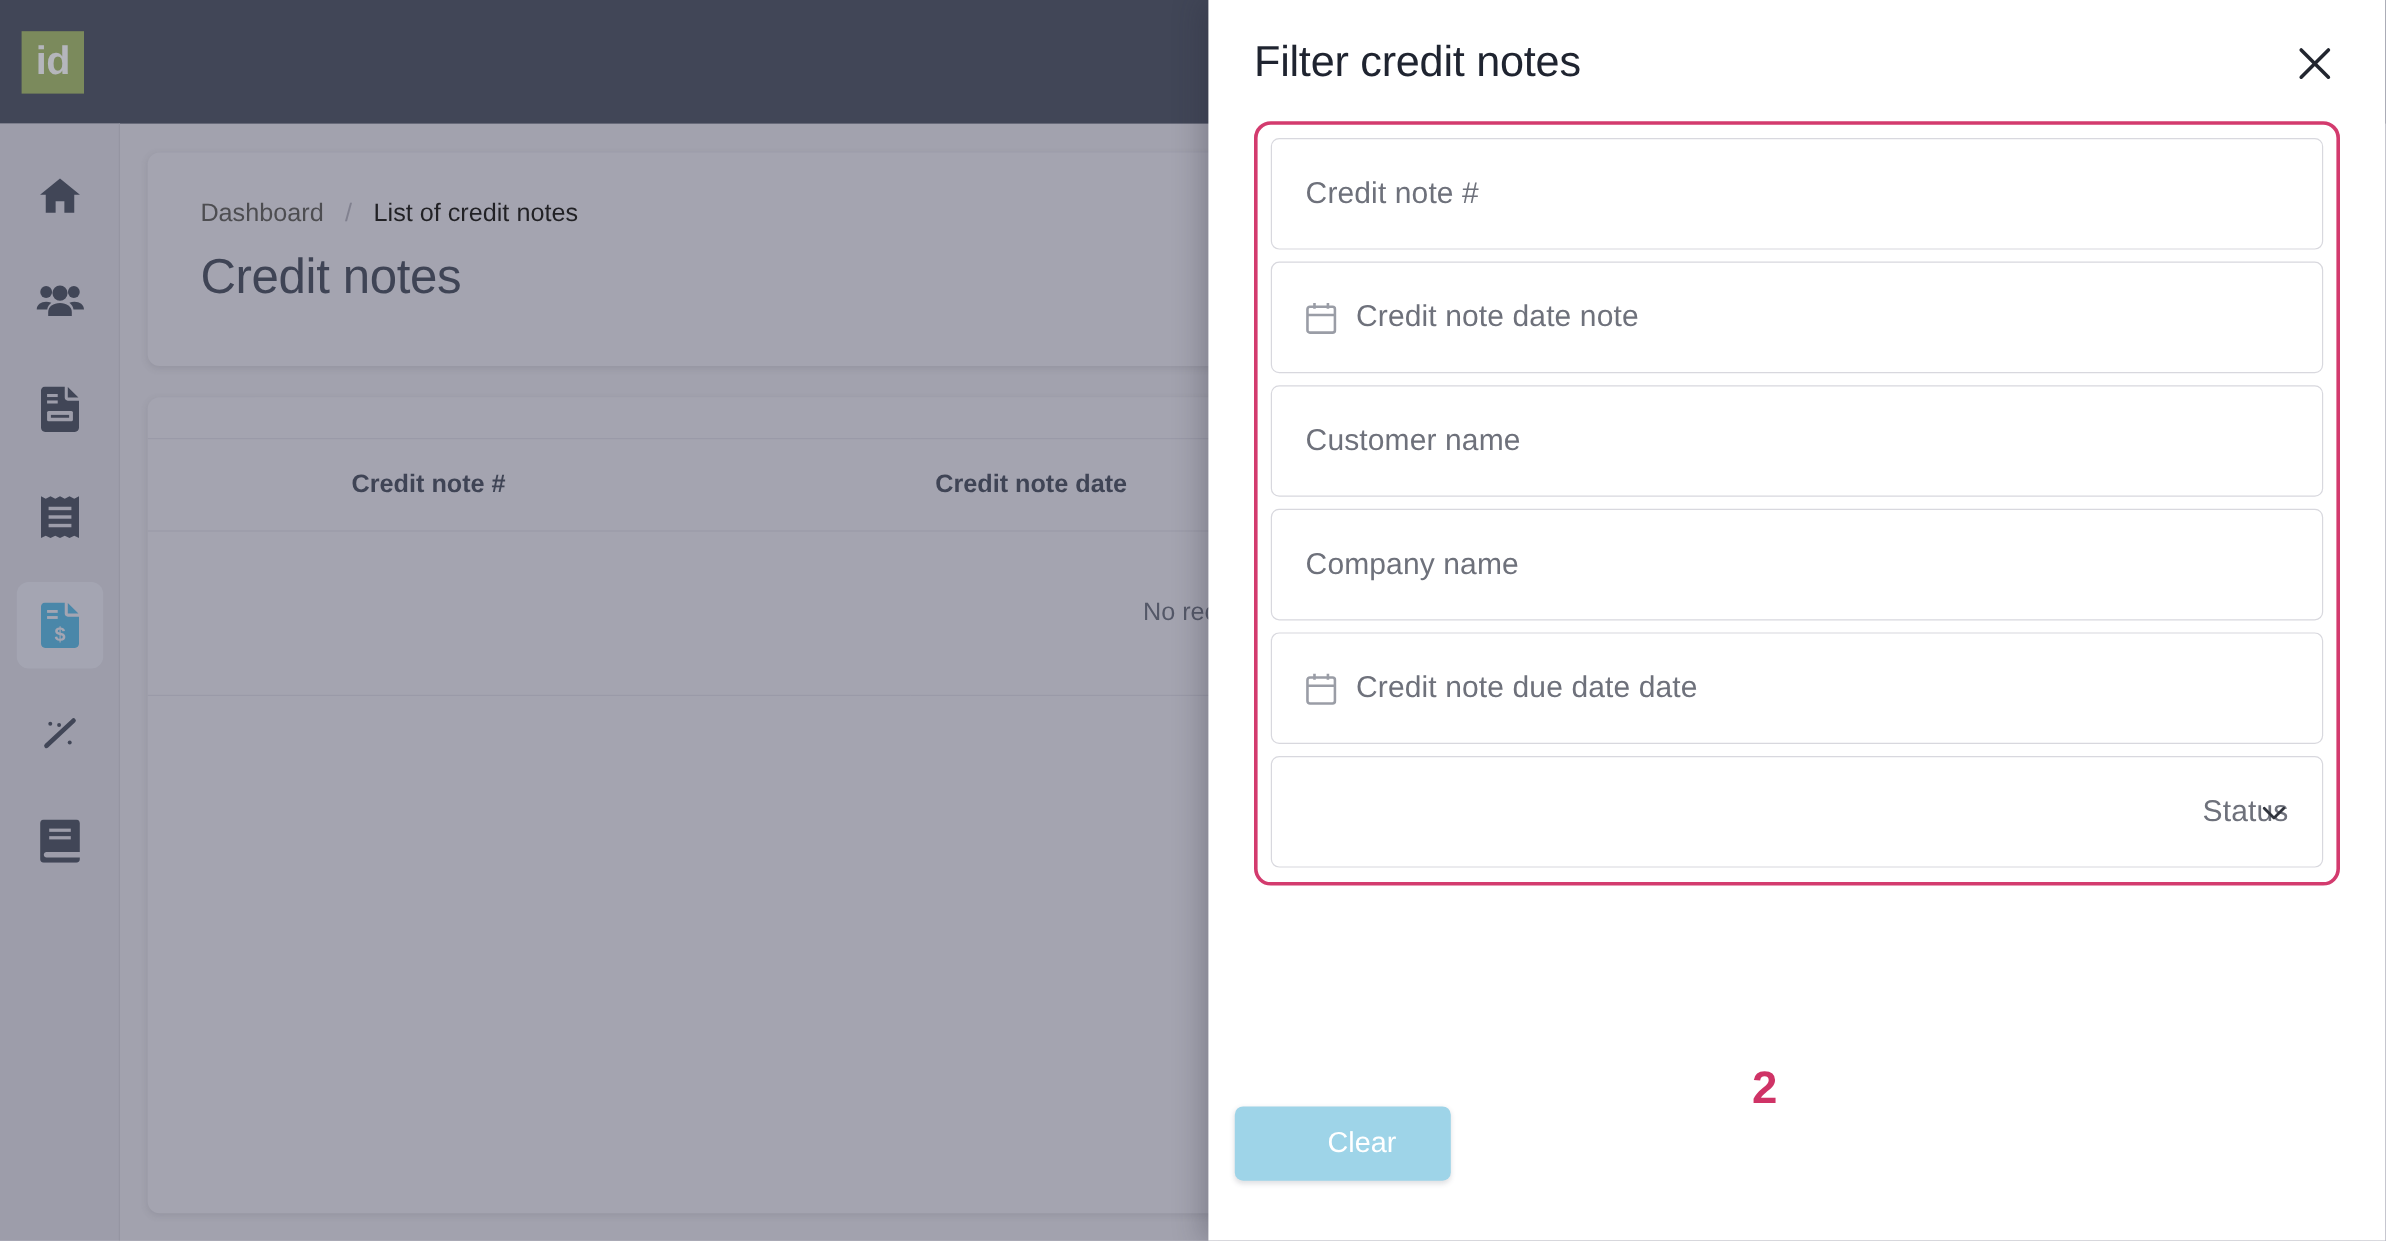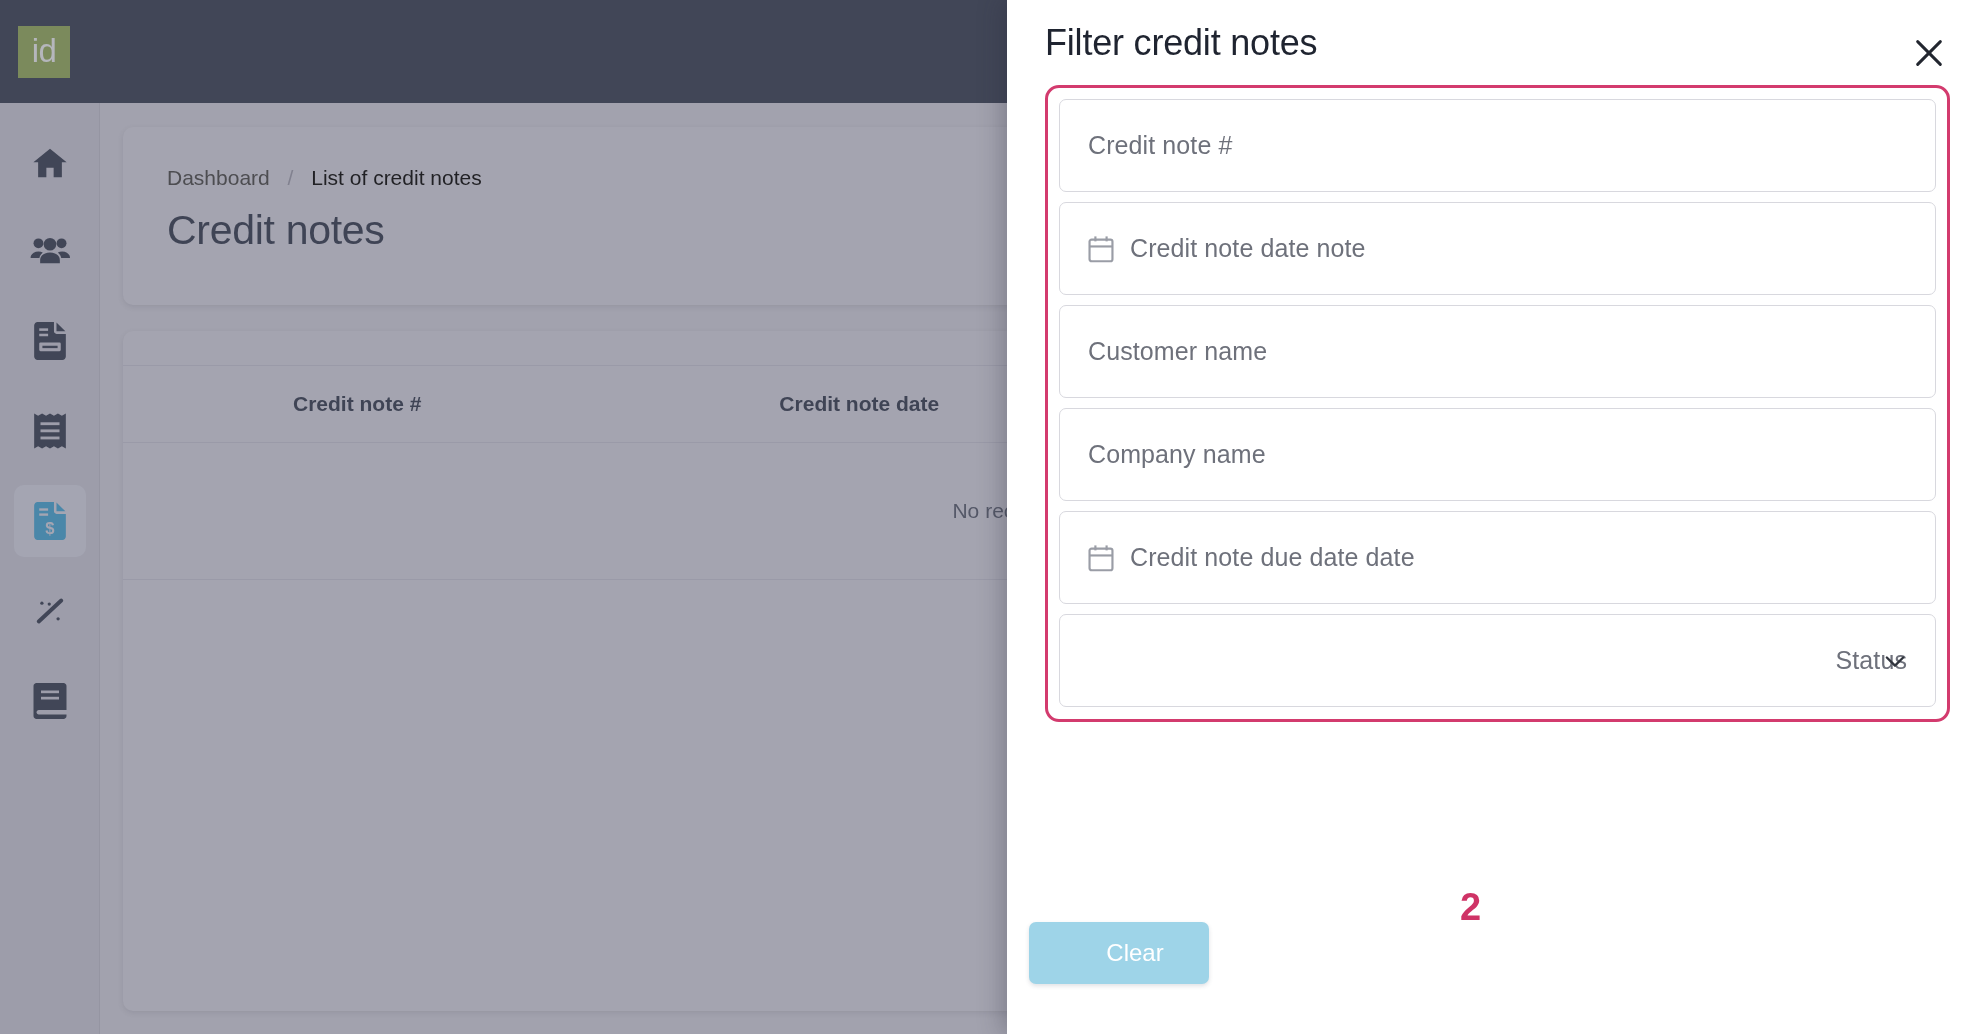--- a/index.html
+++ b/index.html
@@ -35,21 +35,21 @@
 
   .logo {
     position: absolute;
     left: 18px; top: 26px;
     width: 52px; height: 52px;
     background: #82974f;
     display: flex;
     align-items: center;
     justify-content: center;
     font-size: 33px;
-    font-weight: 400;
+    font-weight: 700;
     color: #d4d6d9;
     letter-spacing: -0.5px;
     line-height: 1;
     padding-bottom: 3px;
   }
 
   .sidebar {
     position: absolute;
     left: 0; top: 103px;
     width: 100px;
@@ -149,21 +149,21 @@
     right: 0; top: 0;
     width: 981px;
     height: 1034px;
     background: #ffffff;
     box-shadow: -6px 0 22px rgba(40,40,55,0.28);
     padding: 0 38px;
   }
 
   .drawer-head {
     position: relative;
-    height: 85px;
+    height: 101px;
     display: flex;
     align-items: center;
   }
   .drawer-title {
     font-size: 36px;
     color: #1f2430;
     font-weight: 400;
     letter-spacing: -0.2px;
   }
   .close-btn {

